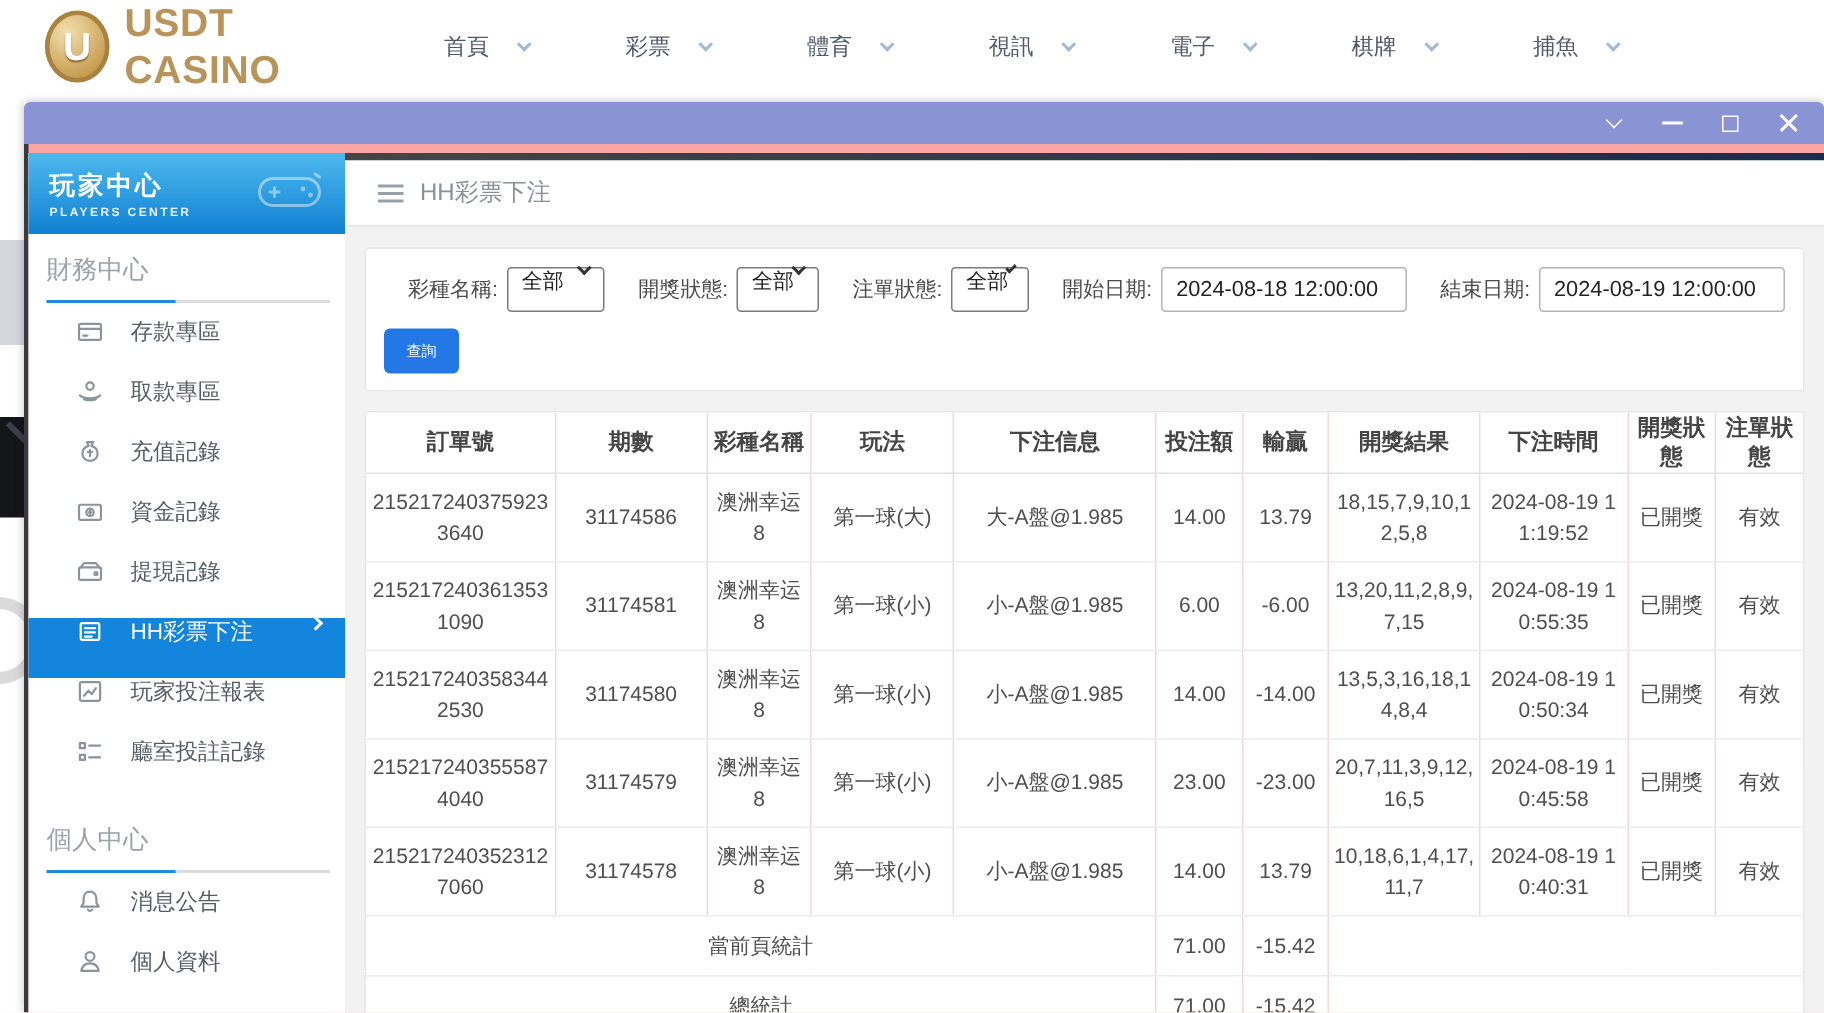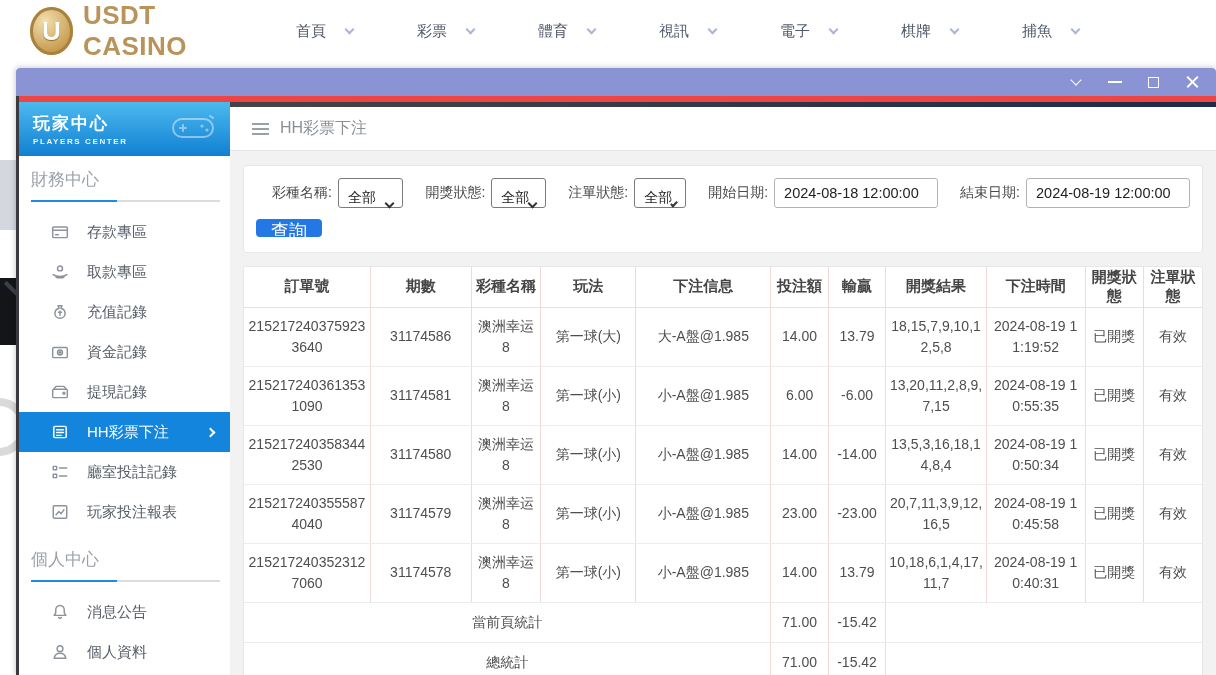--- a/index.html
+++ b/index.html
@@ -35,35 +35,35 @@
   .wc{width:15px;height:15px;display:inline-flex;align-items:center;justify-content:center;
     cursor:pointer;position:relative}
   .wc.chevd i{width:8px;height:8px;border-right:1.7px solid #fff;border-bottom:1.7px solid #fff;
     transform:rotate(45deg);margin-top:-4px}
   .wc.min i{width:14px;height:2px;background:#fff}
   .wc.max i{width:11px;height:11px;border:1.7px solid #fff}
   .wc.close i{position:absolute;left:0;top:6.5px;width:15px;height:1.8px;background:#fff}
   .wc.close i.xa{transform:rotate(45deg)}
   .wc.close i.xb{transform:rotate(-45deg)}
 
-  .winbody{flex:1;display:flex;min-height:0;background:#ef4444;padding-top:6px;
+  .winbody{flex:1;display:flex;min-height:0;background:#fca5a5;padding-top:6px;
     border-left:3px solid #3a3a40}
 
   
   .sidebar{width:211px;flex:0 0 auto;background:#fff;display:flex;flex-direction:column}
   .sb-head{height:54px;flex:0 0 auto;background:linear-gradient(180deg,#4cb9ee,#1180d2);
     display:flex;align-items:center;justify-content:space-between;padding:0 14px;overflow:hidden}
   .sb-title{color:#fff;font-size:17px;font-weight:bold;letter-spacing:2px}
   .sb-sub{color:#e8f5ff;font-size:8px;letter-spacing:1.6px;font-weight:bold;margin-top:2px}
   .sb-pad{opacity:.45}
   .sb-sec-head{margin:12px 10px 0 12px;font-size:17px;color:#9ba1ab;padding-bottom:9px;
     border-bottom:2px solid #dcdcdc;position:relative}
   .sb-sec-head::after{content:"";position:absolute;left:0;bottom:-2px;width:86px;height:2px;background:#1f8ae0}
   .sb-items{padding:10px 0 4px}
-  .sb-item{height:40px;display:flex;align-items:center;gap:18px;padding-left:32px;font-size:15px;
+  .sb-item{height:40px;display:flex;gap:18px;padding-left:32px;font-size:15px;
     color:#565d66;cursor:pointer;position:relative}
   .sb-ico{width:18px;height:18px;display:inline-flex;flex:0 0 auto}
   .sb-ico svg{width:100%;height:100%;fill:none;stroke:#8d939c;stroke-width:1.3;
     stroke-linecap:round;stroke-linejoin:round}
   .sb-item.active{background:#1385dc;color:#fff}
   .sb-item.active .sb-ico svg{stroke:#fff}
   .r-chev{position:absolute;right:16px;width:7px;height:7px;border-right:2px solid #fff;
     border-top:2px solid #fff;transform:rotate(45deg)}
 
   
@@ -75,29 +75,29 @@
   .burger i{display:block;width:17px;height:2px;background:#9aa0a8;margin:3px 0}
   .page-title{font-size:16px;color:#8a9097}
   .content{flex:1;padding:14px 13px;overflow:hidden}
   .panel{background:#fff;border:1px solid #e7e7e7;border-radius:3px}
 
   
   .filter-panel{padding:12px 12px 11px;margin-bottom:13px}
   .filter-row{display:flex;align-items:center;gap:6px;font-size:14px;color:#4a4a4a;white-space:nowrap}
   .filter-row label{margin-left:16px}
   .select{height:30px;border:1px solid #7a7a7a;border-radius:3px;background:#fff;
-    display:inline-flex;align-items:flex-end;justify-content:space-between;
+    display:inline-flex;align-items:flex-start;justify-content:space-between;
     padding:0 9px;font-size:14px;color:#222;cursor:pointer}
   .w-lg{width:160px}.w-md{width:66px}.w-sm{width:52px}
   .sel-chev{width:7px;height:7px;border-right:2px solid #333;border-bottom:2px solid #333;
     transform:rotate(45deg);margin-top:-4px}
   .date{height:30px;width:164px;border:1px solid #b3b3b3;border-radius:3px;font-size:14.5px;
     color:#222;padding:0 9px;font-family:inherit}
   .btn-search{margin-top:11px;background:#2378e5;color:#fff;border:none;border-radius:4px;
-    height:18px;padding:0 15px;font-size:18px;cursor:pointer}
+    height:30px;padding:0 15px;font-size:10px;cursor:pointer}
 
   
   .table-panel{overflow:hidden}
   table{width:100%;border-collapse:collapse;table-layout:fixed;font-size:14px;color:#4e4e4e}
   th{font-weight:bold;color:#454545;font-size:15px;height:40px;background:#fff;
     border-right:1px solid #f2d8d8;border-bottom:1px solid #e2e2e2;padding:0 1px;text-align:center}
   th:last-child{border-right:none}
   td{text-align:center;border-right:1px solid #f2d8d8;border-bottom:1px solid #ececec;
     padding:8px 3px;line-height:1.5;word-break:break-all}
   td:last-child{border-right:none}
@@ -241,35 +241,35 @@
                   <rect x="2.5" y="3" width="11" height="10" rx="1"></rect>
                   <path d="M5 6h6M5 8.5h6M5 11h4"></path>
                 </svg>
               </span>
               <span>HH彩票下注</span>
               <i class="r-chev"></i>
             </div>
             <div class="sb-item">
               <span class="sb-ico">
                 <svg viewBox="0 0 16 16">
+                  <rect x="2" y="2.5" width="12" height="11" rx="1"></rect>
+                  <path d="M4.5 10.5l2.5-3 2 2 2.5-3.5"></path>
+                </svg>
+              </span>
+              <span>玩家投注報表</span>
+            </div>
+            <div class="sb-item">
+              <span class="sb-ico">
+                <svg viewBox="0 0 16 16">
                   <rect x="2" y="3" width="3" height="3"></rect>
                   <rect x="2" y="10" width="3" height="3"></rect>
                   <path d="M7.5 4.5H14M7.5 11.5H14"></path>
                 </svg>
               </span>
               <span>廳室投註記錄</span>
-            </div>
-            <div class="sb-item">
-              <span class="sb-ico">
-                <svg viewBox="0 0 16 16">
-                  <rect x="2" y="2.5" width="12" height="11" rx="1"></rect>
-                  <path d="M4.5 10.5l2.5-3 2 2 2.5-3.5"></path>
-                </svg>
-              </span>
-              <span>玩家投注報表</span>
             </div>
           </div>
           <div class="sb-sec-head">個人中心</div>
           <div class="sb-items">
             <div class="sb-item">
               <span class="sb-ico">
                 <svg viewBox="0 0 16 16">
                   <path d="M8 2.2c-2.3 0-3.8 1.7-3.8 4v2.6L2.8 11h10.4l-1.4-2.2V6.2c0-2.3-1.5-4-3.8-4z"></path>
                   <path d="M6.8 12.8a1.3 1.3 0 0 0 2.4 0"></path>
                 </svg>

